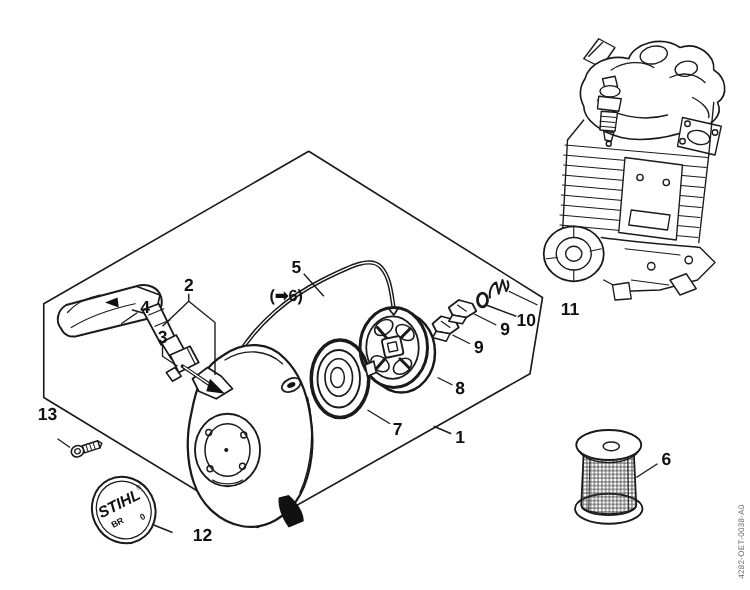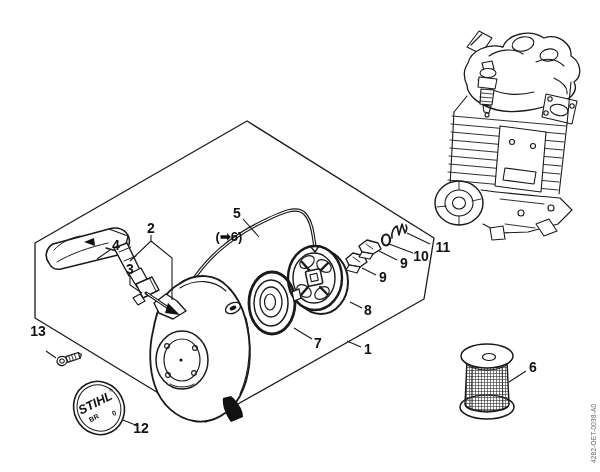--- a/index.html
+++ b/index.html
@@ -198,19 +198,19 @@
 <div class="callout" style="left:130px;top:269px">3</div>
 <div class="callout" style="left:116px;top:245px">4</div>
 <div class="callout" style="left:237px;top:213px">5</div>
 <div class="callout small" style="left:229px;top:236px">(➡6)</div>
 <div class="callout" style="left:533px;top:367px">6</div>
 <div class="callout" style="left:318px;top:343px">7</div>
 <div class="callout" style="left:368px;top:310px">8</div>
 <div class="callout" style="left:383px;top:277px">9</div>
 <div class="callout" style="left:404px;top:263px">9</div>
 <div class="callout" style="left:421px;top:256px">10</div>
-<div class="callout" style="left:443px;top:247px">11</div>
-<div class="callout" style="left:141px;top:428px">12</div>
+<div class="callout" style="left:456px;top:247px">11</div>
+<div class="callout" style="left:162px;top:428px">12</div>
 <div class="callout" style="left:38px;top:331px">13</div>
 
 <div class="docnum">4282-OET-0038-A0</div>
 
 </div>
 
 </body></html>

